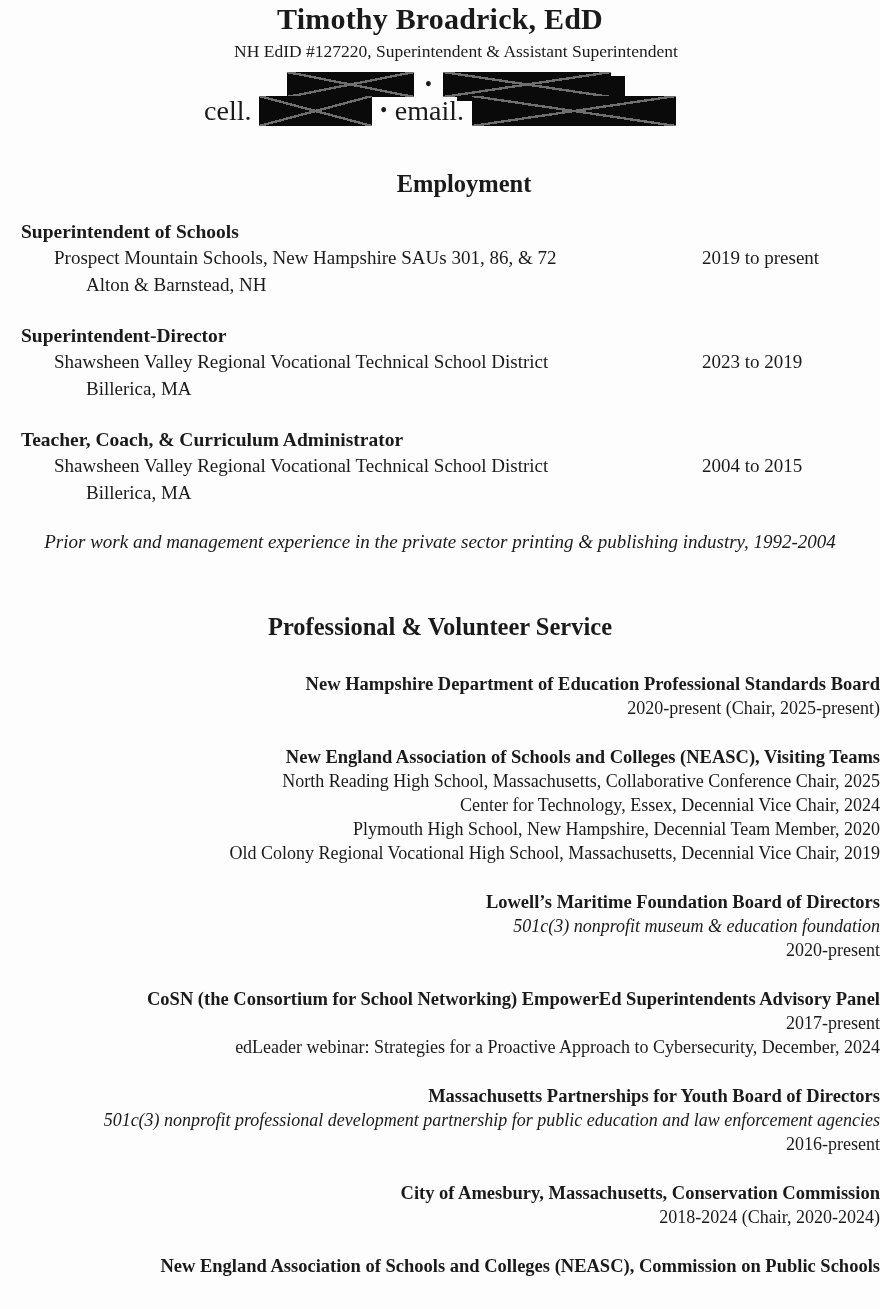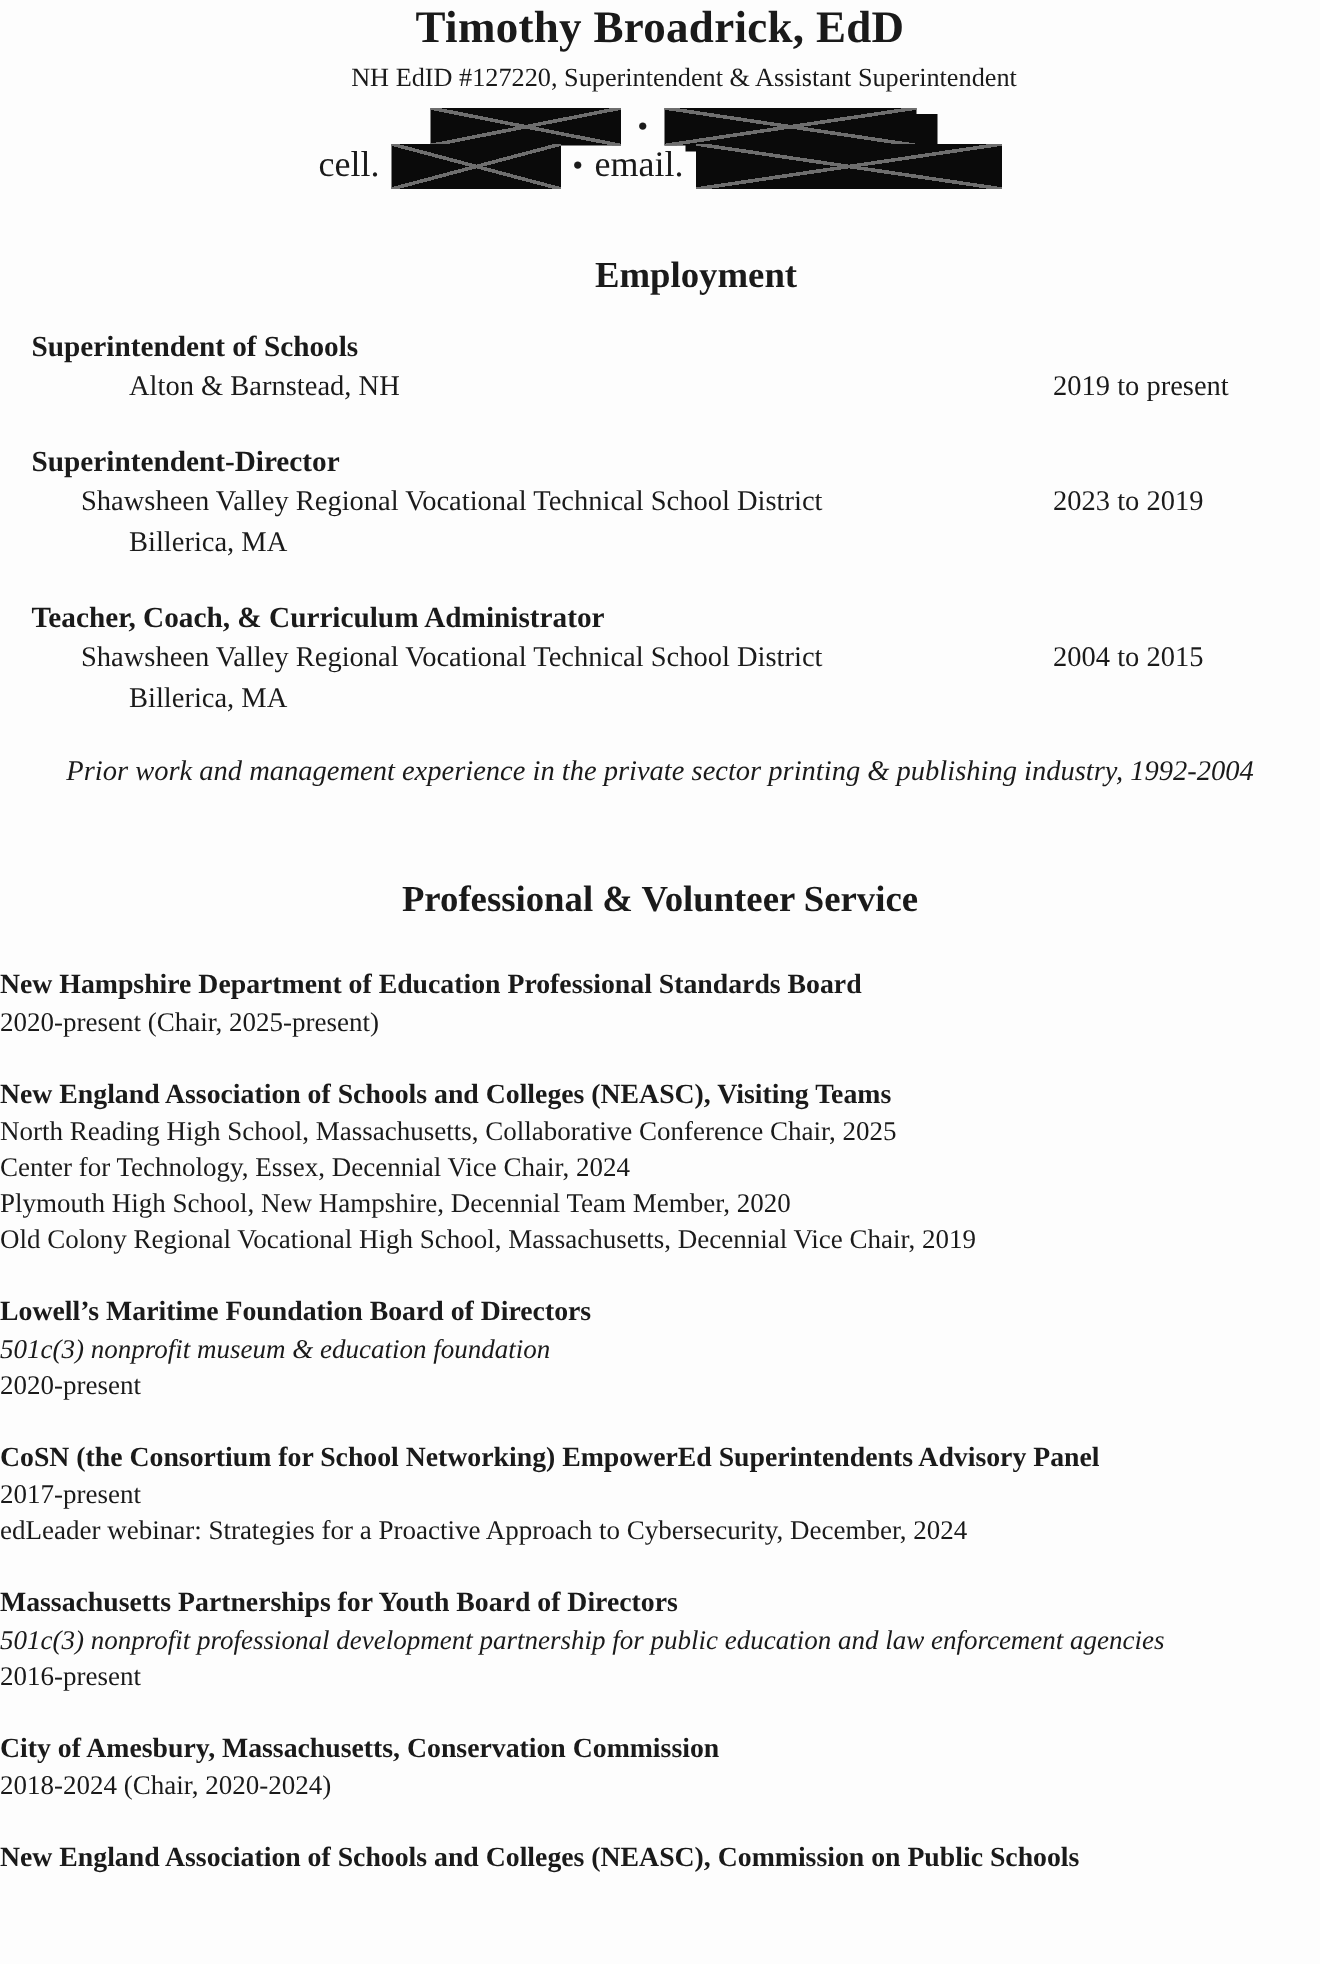--- a/index.html
+++ b/index.html
@@ -28,21 +28,21 @@
     padding-left: 32px;
   }
   .contact { margin-top: 9px; }
   .contact-row {
     display: flex;
     justify-content: center;
     align-items: center;
   }
   .contact-row.row1 { gap: 11px; height: 26px; margin-left: 18px; }
   .contact-row.row2 { gap: 8px; height: 31px; margin-top: -2px; }
-  .contact-label { font-size: 24px; }
+  .contact-label { font-size: 28px; }
   .bullet { font-size: 18px; font-weight: bold; }
   .redact {
     display: inline-block;
     background-color: #0a0a0a;
     background-image:
       linear-gradient(to top right, transparent calc(50% - 1.2px), #6e6e6e calc(50% - 1.2px), #6e6e6e calc(50% + 1.2px), transparent calc(50% + 1.2px)),
       linear-gradient(to bottom right, transparent calc(50% - 1.2px), #6e6e6e calc(50% - 1.2px), #6e6e6e calc(50% + 1.2px), transparent calc(50% + 1.2px));
   }
   .r1a { width: 127px; height: 25px; }
   .r1b { width: 168px; height: 25px; box-shadow: 14px 4px 0 #0a0a0a; }
@@ -76,21 +76,21 @@
   .employment-note {
     font-style: italic;
     font-size: 19px;
     text-align: center;
     margin-top: 21px;
     white-space: nowrap;
   }
 
   
   .entries { margin-top: 31px; }
-  .entry { text-align: left; margin-bottom: 25px; margin-top: 25px; }
+  .entry { text-align: right; margin-bottom: 25px; margin-top: 25px; }
   .entry-title {
     font-size: 18.5px;
     font-weight: bold;
     line-height: 24px;
   }
   .entry-line {
     display: block;
     font-size: 18px;
     line-height: 24px;
   }
@@ -121,20 +121,21 @@
     </div>
   </header>
 
   <section>
     <h2 class="section-heading employment-heading">Employment</h2>
 
     <div class="jobs">
       <div class="job">
         <div class="job-title">Superintendent of Schools</div>
         <div class="job-org-row">
+          <span class="job-org">Prospect Mountain Schools, New Hampshire SAUs 301, 86, &amp; 72</span>
           <span class="job-dates">2019 to present</span>
         </div>
         <div class="job-loc">Alton &amp; Barnstead, NH</div>
       </div>
 
       <div class="job">
         <div class="job-title">Superintendent-Director</div>
         <div class="job-org-row">
           <span class="job-org">Shawsheen Valley Regional Vocational Technical School District</span>
           <span class="job-dates">2023 to 2019</span>

